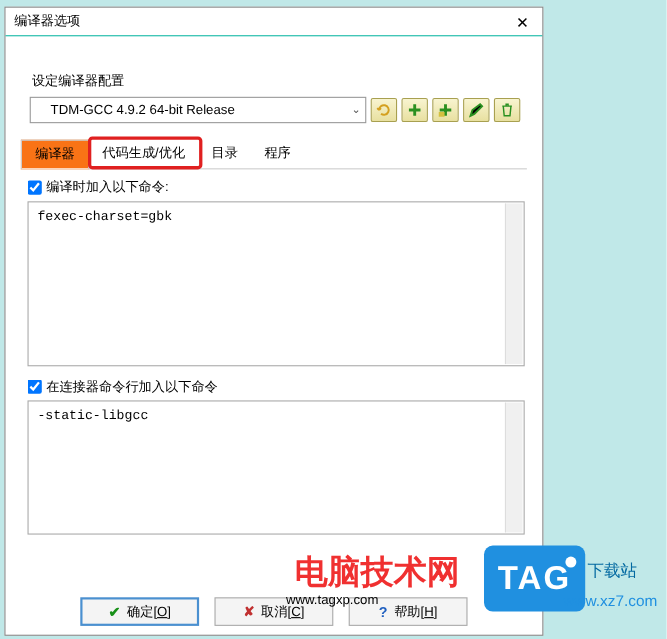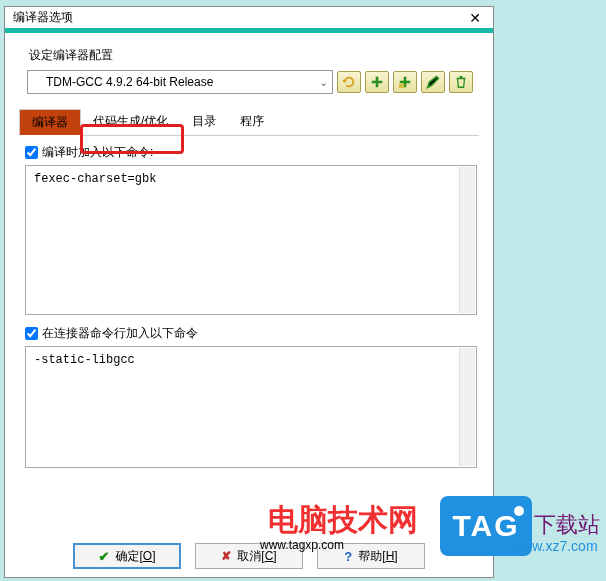--- a/index.html
+++ b/index.html
@@ -1,50 +1,50 @@
 <!DOCTYPE html>
 <html><head>
 <meta charset="utf-8">
 <style>
 * { box-sizing: border-box; margin: 0; padding: 0; }
 body { font-family: "Microsoft YaHei", Tahoma, sans-serif; font-size: 12px; background: #c0e8e8; width: 606px; height: 581px; overflow: hidden; position: relative; }
 .window { position: absolute; left: 4px; top: 6px; width: 490px; height: 572px; background: #fff; border: 1px solid #888; }
-.titlebar { display: flex; align-items: center; justify-content: space-between; height: 26px; padding: 0 6px 0 8px; border-bottom: 5px solid #14b8a6; }
+.titlebar { display: flex; align-items: center; justify-content: space-between; height: 26px; padding: 0 6px 0 8px; border-bottom: 1px solid #14b8a6; }
 .title { font-size: 12px; }
 .closebtn { width: 24px; height: 24px; display: flex; align-items: center; justify-content: center; font-size: 14px; cursor: pointer; }
 .content { padding: 10px 14px 0 14px; }
-.label1 { margin: 4px 0 6px 10px; }
+.label1 { margin: 22px 0 6px 10px; }
 .combo-row { display: flex; align-items: center; gap: 4px; margin: 0 6px 14px 8px; }
 .combo { flex: 1; height: 24px; border: 1px solid #999; background: #fff; display: flex; align-items: center; justify-content: space-between; padding: 0 4px 0 18px; }
 .combo .chev { font-size: 10px; color: #555; }
 .iconbtn { width: 24px; height: 22px; border: 1px solid #a8a050; background: linear-gradient(#f8f4d0,#e8e0a0); display: flex; align-items: center; justify-content: center; cursor: pointer; border-radius: 2px; }
 .iconbtn svg { width: 14px; height: 14px; }
 .tabs { display: flex; border-bottom: 1px solid #ccc; margin: 0 0 8px 0; }
 .tab { padding: 4px 12px; cursor: pointer; position: relative; top: 1px; }
-.tab.active { border: 1px solid #ccc; border-bottom: 1px solid #fff; background: #c2410c; }
+.tab.active { border: 1px solid #ccc; border-bottom: 1px solid #fff; background: #f97316; }
 .redbox { position: absolute; border: 3px solid #e02020; border-radius: 4px; pointer-events: none; }
 .check-row { display: flex; align-items: center; gap: 4px; margin: 6px 0 4px 6px; }
 .check-row input { width: 13px; height: 13px; }
 .textarea { width: 452px; margin: 4px 0 10px 6px; border: 1px solid #aaa; padding: 6px 8px; font-family: Liberation Mono, monospace; font-size: 12px; resize: none; background: #fff; position: relative; }
 .ta1 { height: 150px; }
 .ta2 { height: 122px; }
 .scrolltrack { position: absolute; right: 1px; top: 1px; bottom: 1px; width: 16px; background: #f0f0f0; border-left: 1px solid #ddd; }
 .btnrow { position: absolute; bottom: 8px; left: 0; right: 0; display: flex; justify-content: center; gap: 14px; }
 .dlgbtn { width: 108px; height: 26px; border: 1px solid #aaa; background: #f4f4f4; display: flex; align-items: center; justify-content: center; gap: 6px; cursor: pointer; }
 .dlgbtn.primary { border: 2px solid #4a90d0; }
 .checkmark { color: #189018; font-weight: bold; font-size: 13px; }
 .xmark { color: #c03030; font-weight: bold; font-size: 12px; }
 .qmark { color: #2060c0; font-weight: bold; font-size: 13px; }
 .underline-letter { text-decoration: underline; }
 .watermark1 { position: absolute; left: 268px; top: 500px; font-size: 30px; font-weight: bold; color: #f03030; text-shadow: 1px 1px 0 #fff; pointer-events: none; }
 .watermark1b { position: absolute; left: 260px; top: 538px; font-size: 12px; color: #000000; pointer-events: none; }
 .tagbox { position: absolute; left: 440px; top: 496px; width: 92px; height: 60px; background: #2090e0; border-radius: 8px; display: flex; align-items: center; justify-content: center; pointer-events: none; }
 .tagtext { color: #fff; font-size: 30px; font-weight: bold; letter-spacing: 2px; }
 .tagbox::before { content: ""; position: absolute; right: 8px; top: 10px; width: 10px; height: 10px; background: #fff; border-radius: 50%; }
-.watermark2 { position: absolute; left: 534px; top: 510px; font-size: 22px; color: #701a75; pointer-events: none; writing-mode: horizontal-tb; }
+.watermark2 { position: absolute; left: 534px; top: 510px; font-size: 15px; color: #0369a1; pointer-events: none; writing-mode: horizontal-tb; }
 .watermark2b { position: absolute; left: 512px; top: 538px; font-size: 14px; color: #2090e0; pointer-events: none; }
 </style>
 </head>
 <body>
 
 <div class="window">
   <div class="titlebar">
     <span class="title">编译器选项</span>
     <div class="closebtn">
         <span>✕</span>

